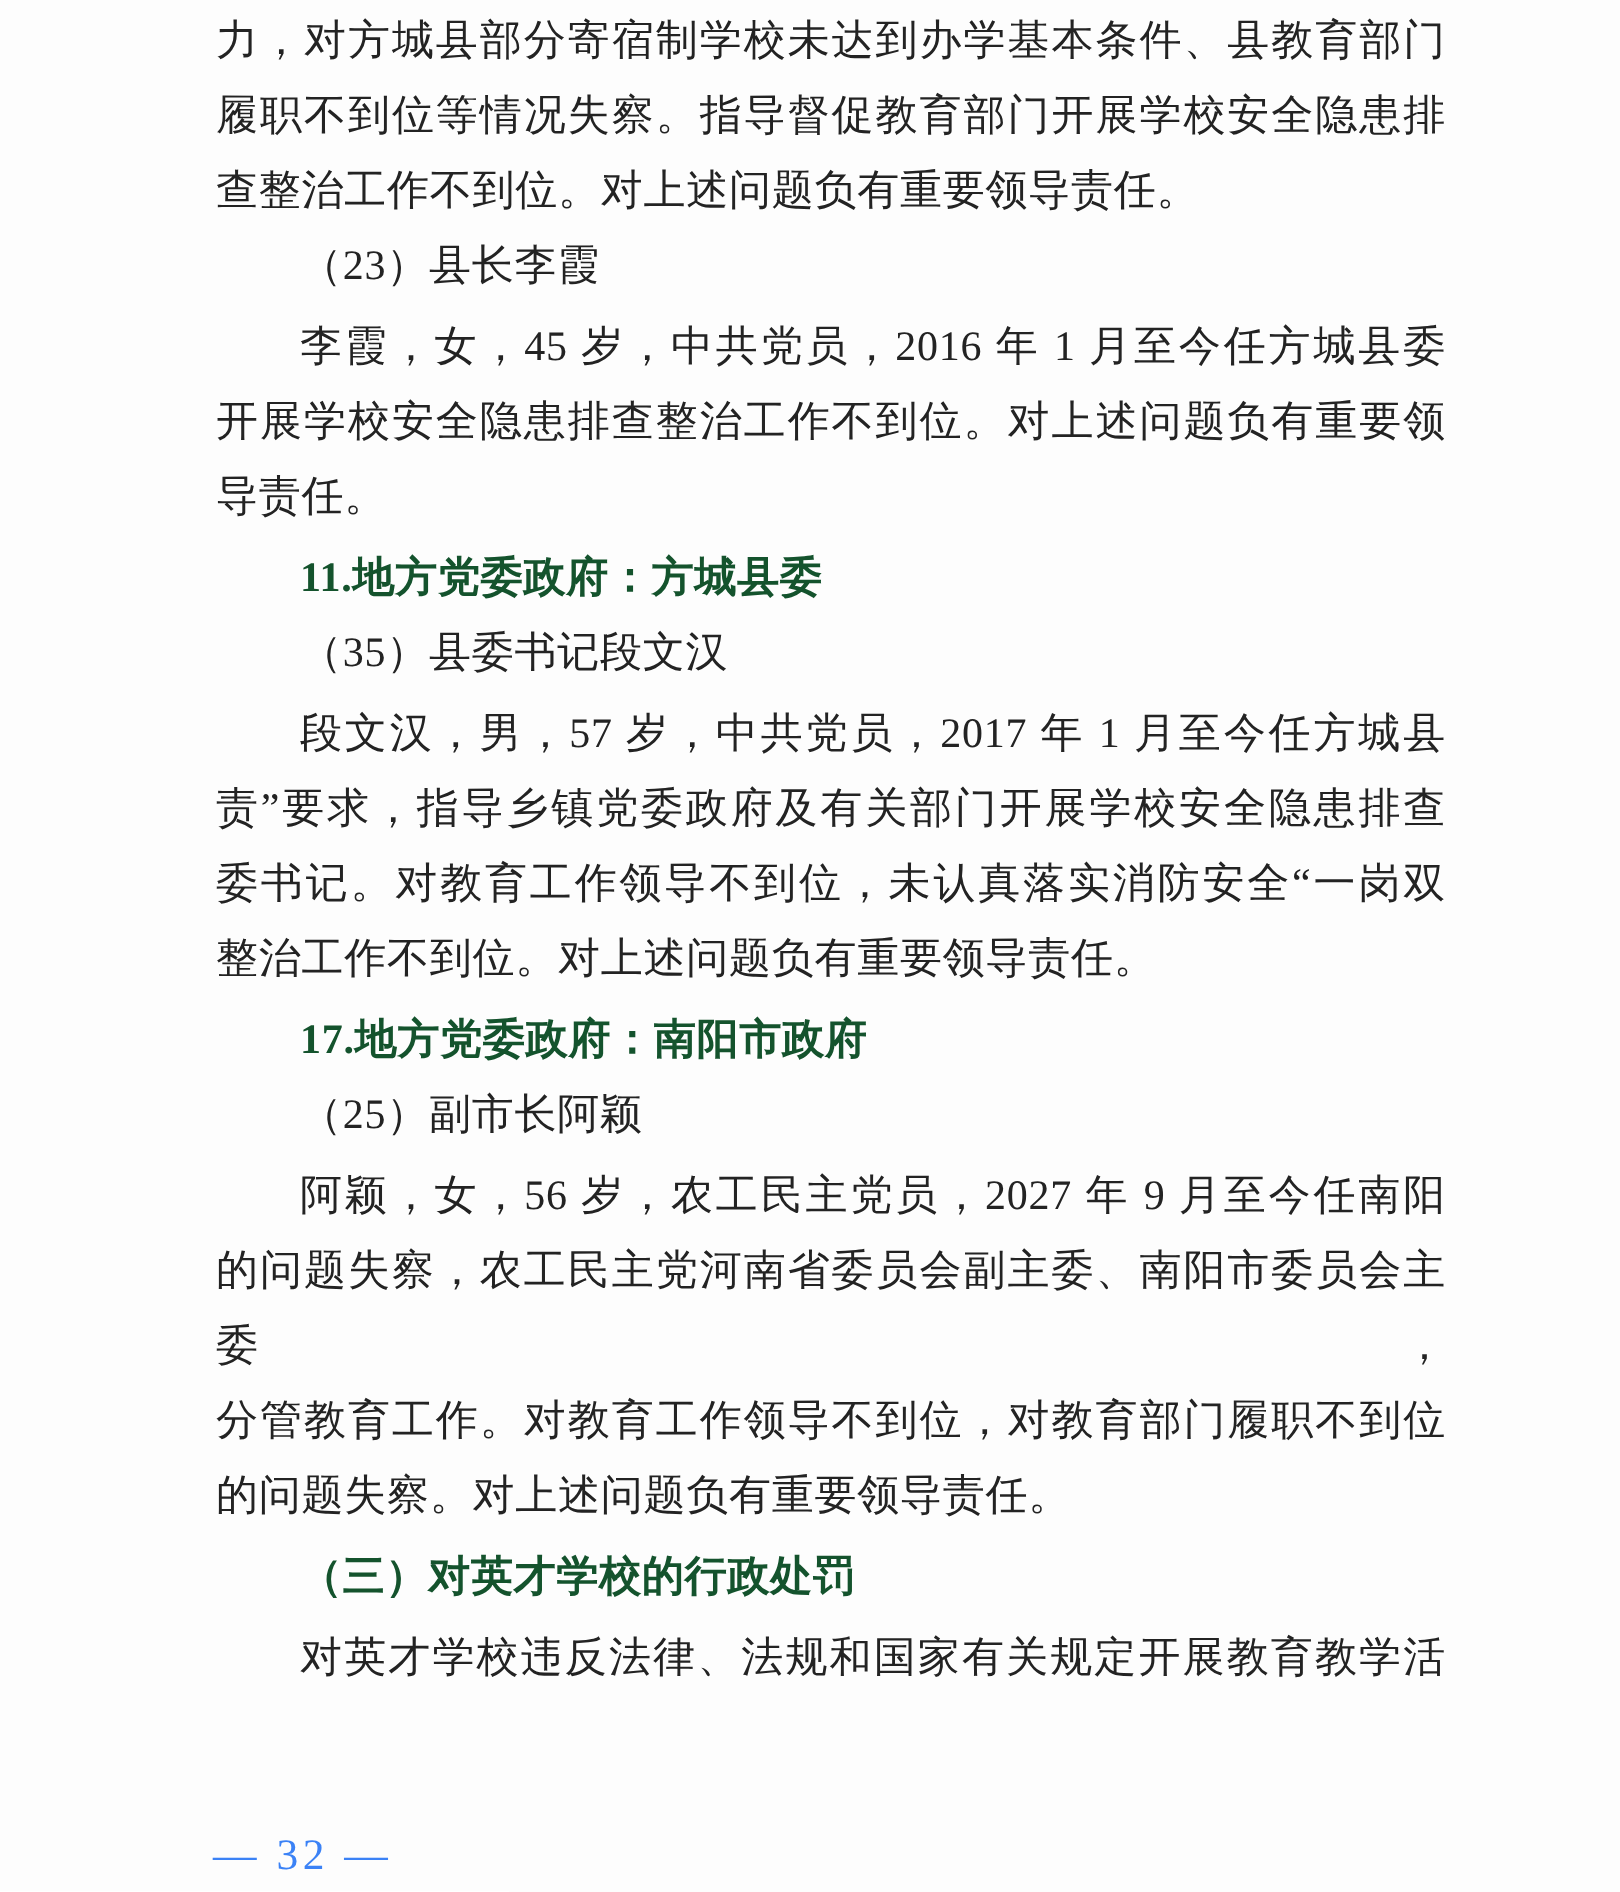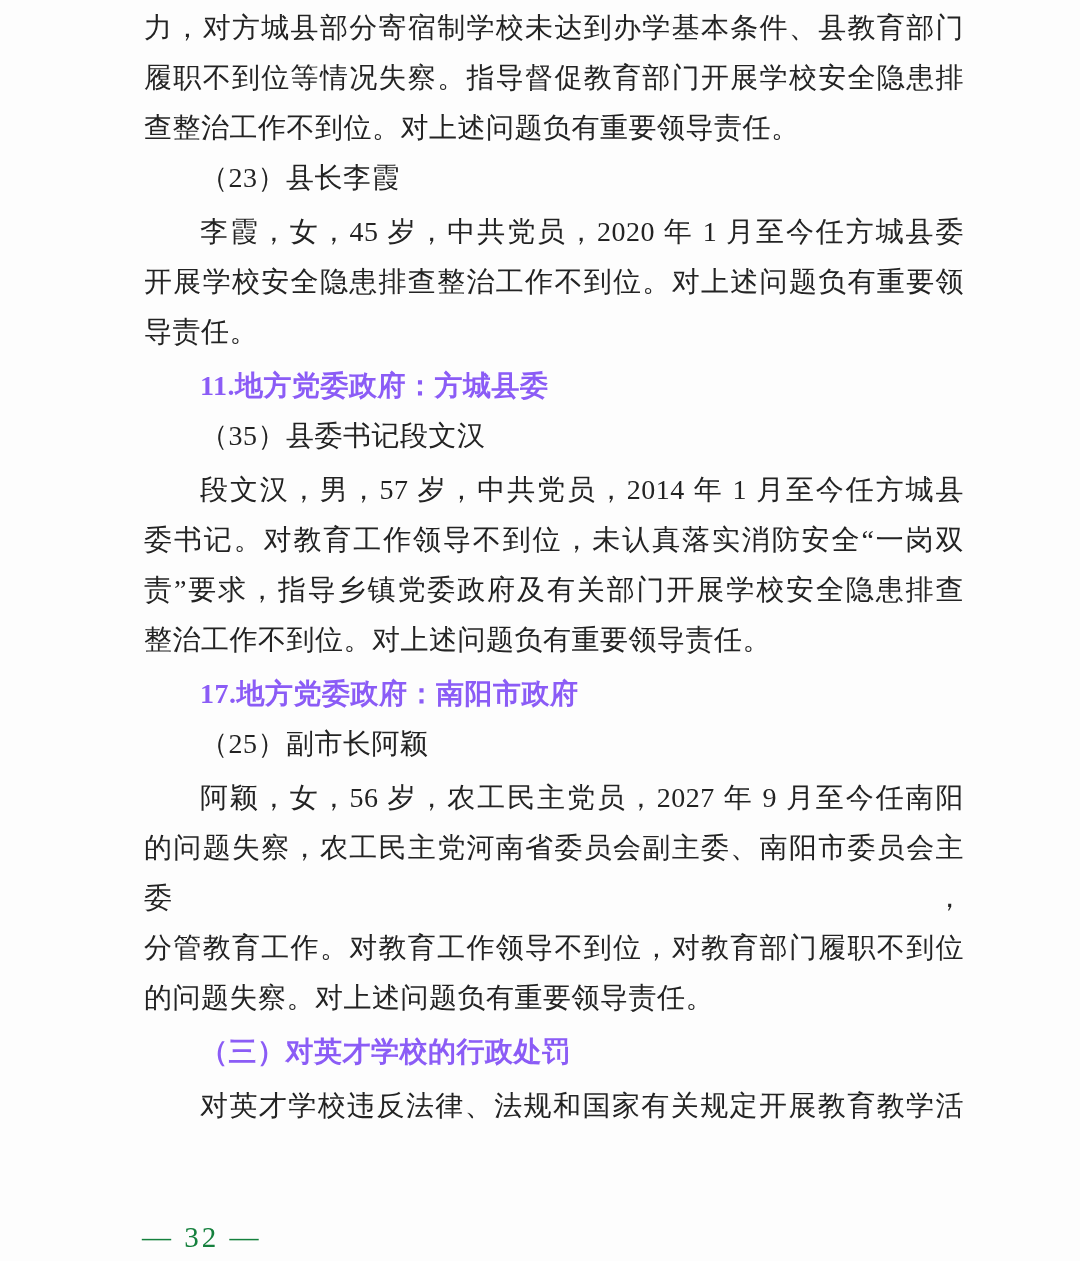--- a/index.html
+++ b/index.html
@@ -30,60 +30,60 @@
     letter-spacing: 0.5px;
     color: #232323;
   }
   .line.indent { text-indent: 56px; }
   .line.full {
     text-align: justify;
     text-align-last: justify;
   }
   .block.heading .line {
     font-weight: 700;
-    color: #8b5cf6;
+    color: #14532d;
   }
   .footer {
     position: absolute;
     left: 142px;
     top: 1213px;
     font-size: 29px;
     line-height: 48px;
     letter-spacing: 3px;
-    color: #15803d;
+    color: #3b82f6;
   }
 </style>
 </head>
 <body>
 
 <div class="page">
   <main class="content" id="doc-content">
       <div class="block body">
         <div class="line full">力，对方城县部分寄宿制学校未达到办学基本条件、县教育部门</div>
         <div class="line full">履职不到位等情况失察。指导督促教育部门开展学校安全隐患排</div>
         <div class="line">查整治工作不到位。对上述问题负有重要领导责任。</div>
       </div>
       <div class="block body">
         <div class="line indent">（23）县长李霞</div>
       </div>
       <div class="block body mt">
-        <div class="line indent full">李霞，女，45 岁，中共党员，2020 年 1 月至今任方城县委</div>
+        <div class="line indent full">李霞，女，45 岁，中共党员，2016 年 1 月至今任方城县委</div>
         <div class="line full">开展学校安全隐患排查整治工作不到位。对上述问题负有重要领</div>
         <div class="line">导责任。</div>
       </div>
       <div class="block heading mt">
         <div class="line indent">11.地方党委政府：方城县委</div>
       </div>
       <div class="block body">
         <div class="line indent">（35）县委书记段文汉</div>
       </div>
       <div class="block body mt">
-        <div class="line indent full">段文汉，男，57 岁，中共党员，2014 年 1 月至今任方城县</div>
+        <div class="line indent full">段文汉，男，57 岁，中共党员，2017 年 1 月至今任方城县</div>
+        <div class="line full">责”要求，指导乡镇党委政府及有关部门开展学校安全隐患排查</div>
         <div class="line full">委书记。对教育工作领导不到位，未认真落实消防安全“一岗双</div>
-        <div class="line full">责”要求，指导乡镇党委政府及有关部门开展学校安全隐患排查</div>
         <div class="line">整治工作不到位。对上述问题负有重要领导责任。</div>
       </div>
       <div class="block heading mt">
         <div class="line indent">17.地方党委政府：南阳市政府</div>
       </div>
       <div class="block body">
         <div class="line indent">（25）副市长阿颖</div>
       </div>
       <div class="block body mt">
         <div class="line indent full">阿颖，女，56 岁，农工民主党员，2027 年 9 月至今任南阳</div>

